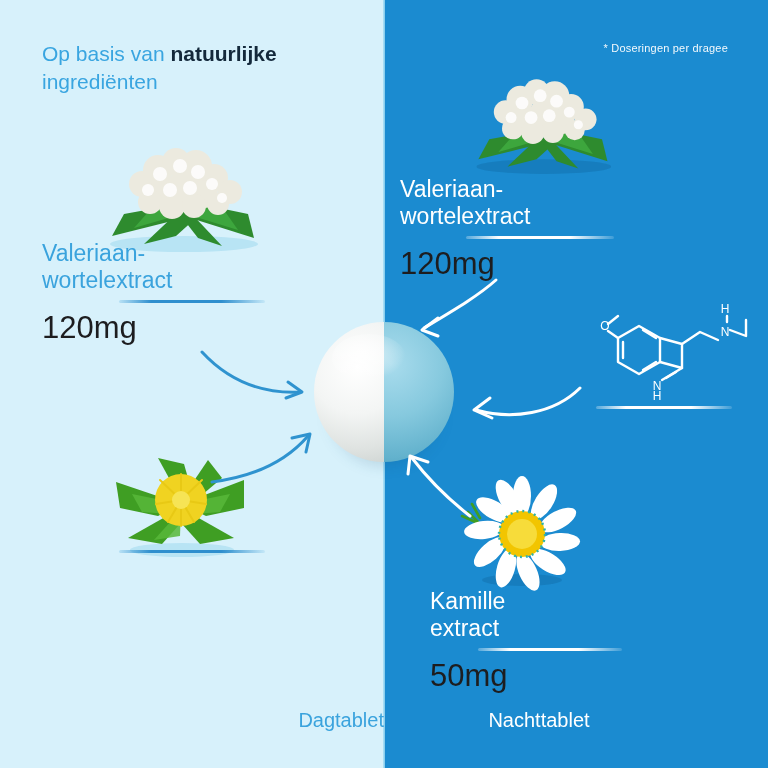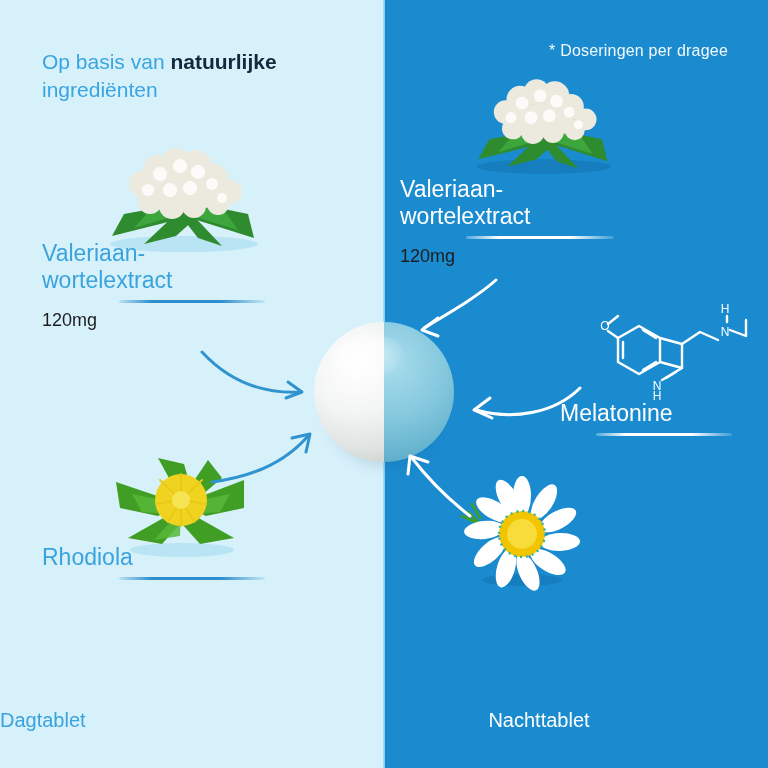--- a/index.html
+++ b/index.html
@@ -11,36 +11,36 @@
   .infographic{position:relative;width:768px;height:768px;overflow:hidden;}
 
   
   .panel{position:absolute;top:0;height:768px;}
   .panel-left{left:0;width:384px;background:#d7f1fb;}
   .panel-right{left:384px;width:384px;background:#1b8bd0;}
   .panel-divider{position:absolute;left:383px;top:0;width:2px;height:768px;
     background:#9fd9f2;opacity:.85;}
 
   
-  .headline{position:absolute;left:42px;top:48px;width:310px;
+  .headline{position:absolute;left:42px;top:40px;width:310px;
     font-size:21px;line-height:1.35;font-weight:400;color:#39a5e0;}
   .headline .strong{color:#14293b;font-weight:700;}
 
   .footnote{position:absolute;right:40px;top:42px;color:#ffffff;
-    font-size:16px;letter-spacing:.2px;opacity:.95;}
+    font-size:11px;letter-spacing:.2px;opacity:.95;}
 
   
   .ing{position:absolute;}
   .ing-name{font-size:23px;line-height:1.18;font-weight:400;}
   .ing-name.light{color:#ffffff;}
   .ing-name.blue{color:#3aa3dd;}
   .rule{margin:6px auto 4px;height:3px;border-radius:2px;}
   .rule.light{background:linear-gradient(90deg,rgba(255,255,255,.25),#ffffff 22%,#ffffff 70%,rgba(255,255,255,.15));}
   .rule.blue{background:linear-gradient(90deg,rgba(58,163,221,.2),#2f8fce 22%,#2f8fce 70%,rgba(58,163,221,.12));}
-  .ing-dose{font-size:18px;color:#1d1d1f;margin-top:7px;}
+  .ing-dose{font-size:31px;color:#1d1d1f;margin-top:7px;}
 
   
   .art{position:absolute;}
   .art svg{display:block;overflow:visible;}
 
   
   .tablet{position:absolute;left:314px;top:322px;width:140px;height:140px;}
   .tablet .shadow{position:absolute;left:6px;top:18px;width:130px;height:128px;
     border-radius:50%;background:radial-gradient(ellipse at 50% 60%,rgba(10,60,95,.30),rgba(10,60,95,0) 68%);
     filter:blur(6px);}
@@ -52,21 +52,21 @@
     background:radial-gradient(circle at 10% 30%,#a9dced 0%,#86c9de 45%,#63b2cd 80%,#4f9fbd 100%);}
   .tablet .gloss{position:absolute;left:18px;top:12px;width:74px;height:48px;border-radius:50%;
     background:radial-gradient(ellipse at 40% 40%,rgba(255,255,255,.75),rgba(255,255,255,0) 70%);}
 
   
   .arrow{position:absolute;}
   .arrow svg{display:block;overflow:visible;}
 
   
   .tab-label{position:absolute;bottom:36px;font-size:20px;}
-  .tab-label.day{left:0;width:384px;text-align:left;color:#3aa3dd;}
+  .tab-label.day{left:0;width:384px;text-align:right;color:#3aa3dd;}
   .tab-label.night{left:384px;width:310px;text-align:center;color:#ffffff;}
 
   
   .molecule{position:absolute;left:596px;top:300px;}
   .molecule svg{display:block;overflow:visible;}
 </style>
 </head>
 <body>
 
 <div class="infographic">
@@ -158,23 +158,20 @@
         <path d="M83 48 L70 70"></path>
           <path d="M83 48 L96 70"></path>
         <path d="M83 48 L83 22"></path>
           <path d="M83 48 L83 74"></path>
       </g>
       <circle cx="83" cy="48" r="9" fill="#f6e455"></circle>
     </svg>
   </div>
 
   <div class="ing" style="left:42px;top:544px;width:300px;">
-    <div class="ing-name blue">
-      <span>Rhodiola</span>
-    </div>
     <div class="rule blue" style="width:146px;"></div>
   </div>
 
   <div class="art" style="left:442px;top:68px;">
     <svg width="200" height="110" viewBox="0 0 220 112" aria-hidden="true">
       <ellipse cx="112" cy="104" rx="74" ry="8" fill="#1170ac" opacity=".5"></ellipse>
       <g fill="#2e8b2e">
         <path d="M112 78 L40 96 L52 74 L96 66 Z"></path>
         <path d="M112 76 L182 98 L176 74 L128 64 Z"></path>
         <path d="M108 70 L72 104 L104 96 L124 78 Z"></path>
@@ -246,23 +243,20 @@
         <text x="9" y="30">O</text>
         <text x="61" y="90">N</text>
         <text x="61" y="100">H</text>
         <text x="129" y="36">N</text>
         <text x="129" y="13">H</text>
       </g>
     </svg>
   </div>
 
   <div class="ing" style="left:560px;top:400px;width:208px;">
-    <div class="ing-name light">
-      <span>Melatonine</span>
-    </div>
     <div class="rule light" style="width:136px;"></div>
   </div>
 
   <div class="art" style="left:452px;top:470px;">
     <svg width="134" height="118" viewBox="0 0 134 118" aria-hidden="true">
       <ellipse cx="70" cy="110" rx="40" ry="6" fill="#1170ac" opacity=".5"></ellipse>
       <g stroke="#3f9e23" stroke-width="2.6" fill="none" stroke-linecap="round">
         <path d="M10 46 L46 62"></path>
         <path d="M20 34 L28 48"></path>
           <path d="M28 30 L34 44"></path>
@@ -282,20 +276,28 @@
         <ellipse cx="32" cy="60" rx="9" ry="20" transform="rotate(264 32 60)"></ellipse>
         <ellipse cx="42" cy="40" rx="9" ry="20" transform="rotate(300 42 40)"></ellipse>
         <ellipse cx="56" cy="28" rx="9" ry="20" transform="rotate(332 56 28)"></ellipse>
       </g>
       <circle cx="70" cy="64" r="23" fill="#f2c500"></circle>
       <circle cx="70" cy="64" r="15" fill="#f7dc3a"></circle>
       <circle cx="70" cy="64" r="23" fill="none" stroke="#2fb3a6" stroke-width="2.4" stroke-dasharray="2 4"></circle>
     </svg>
   </div>
 
+  <div class="ing" style="left:430px;top:588px;width:240px;">
+    <div class="ing-name light">
+      <span>Kamille</span><br>
+      <span>extract</span>
+    </div>
+    <div class="rule light" style="width:144px;"></div>
+    <div class="ing-dose">50mg</div>
+  </div>
 
   <div class="tablet">
     <div class="shadow"></div>
     <div class="ball">
       <div class="half-l"></div>
       <div class="half-r"></div>
     </div>
     <div class="gloss"></div>
   </div>
 

